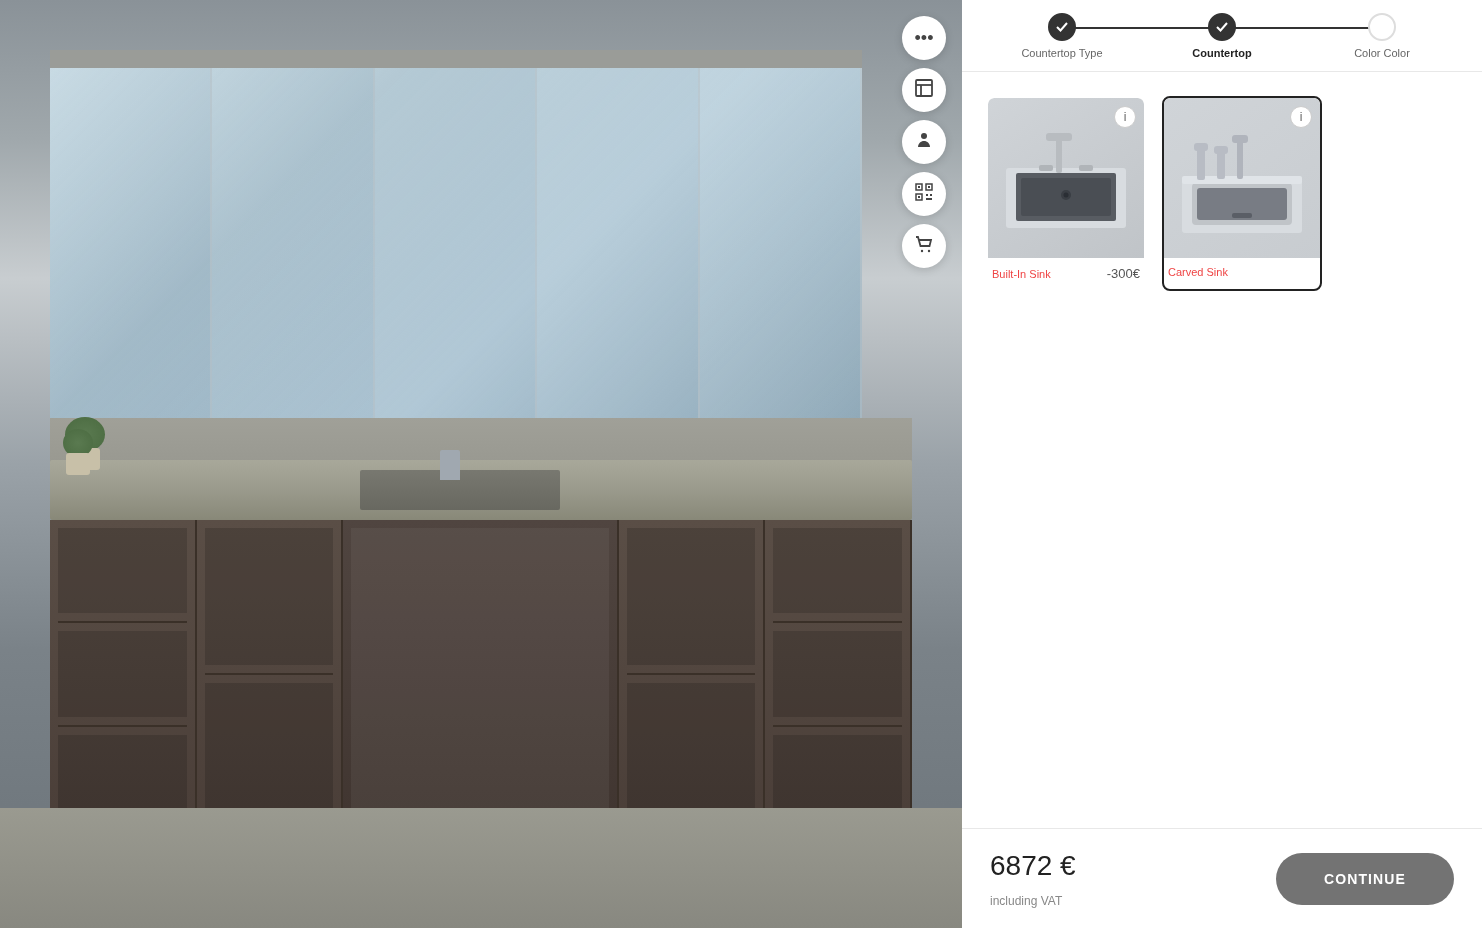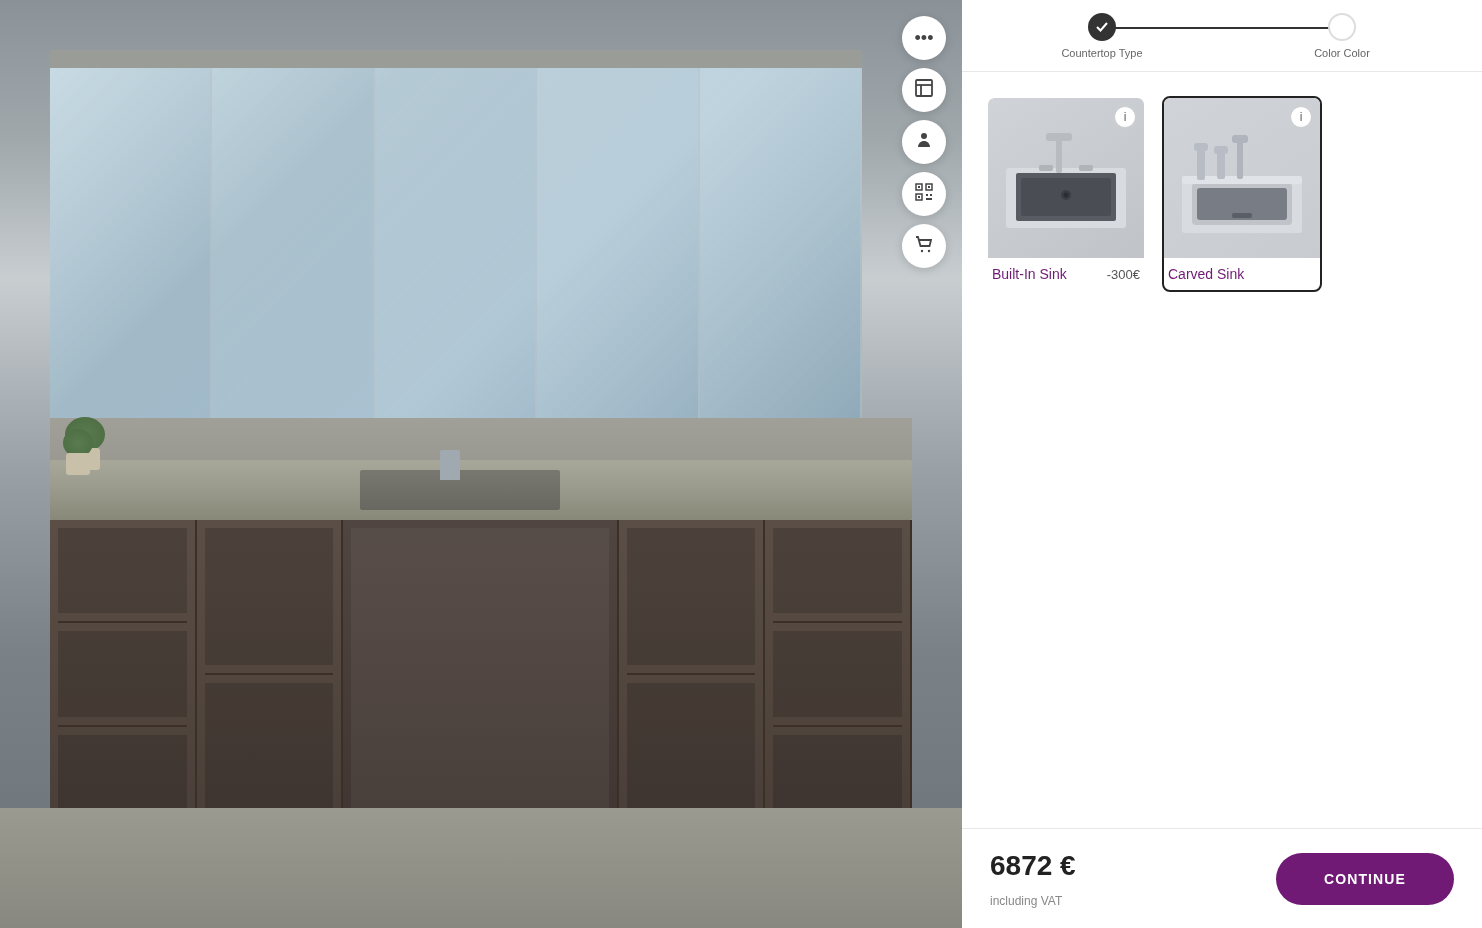--- a/index.html
+++ b/index.html
@@ -320,22 +320,22 @@
     }
 
     .option-footer {
       display: flex;
       justify-content: space-between;
       align-items: center;
       padding: 8px 4px;
     }
 
     .option-name {
-      font-size: 14px;
-      color: #701a75;
+      font-size: 11px;
+      color: #ef4444;
       font-weight: 400;
     }
 
     .option-price {
       font-size: 13px;
       color: #555;
     }
 
     
     .bottom-bar {
@@ -344,32 +344,32 @@
       display: flex;
       align-items: center;
       justify-content: space-between;
       padding: 0 28px;
     }
 
     .price-block {}
 
     .price-total {
       font-size: 28px;
-      font-weight: 700;
+      font-weight: 400;
       color: #222;
     }
 
     .price-vat {
       font-size: 12px;
       color: #888;
       margin-top: 12px;
     }
 
     .continue-btn {
-      background: #701a75;
+      background: #737373;
       color: white;
       border: none;
       border-radius: 28px;
       padding: 18px 48px;
       font-size: 14px;
       font-weight: 600;
       letter-spacing: 0.08em;
       cursor: pointer;
     }
 
@@ -515,20 +515,29 @@
     <div class="step-item">
       <div class="step-circle completed">
         <svg width="12" height="12" viewBox="0 0 12 12" fill="none" stroke="white" stroke-width="2">
           <polyline points="1,6 4.5,9.5 11,2"></polyline>
         </svg>
       </div>
       <span class="step-label">Countertop Type</span>
       <div class="step-connector completed" style="left:50%;"></div>
     </div>
 
+    <div class="step-item">
+      <div class="step-circle completed">
+        <svg width="12" height="12" viewBox="0 0 12 12" fill="none" stroke="white" stroke-width="2">
+          <polyline points="1,6 4.5,9.5 11,2"></polyline>
+        </svg>
+      </div>
+      <span class="step-label active">Countertop</span>
+      <div class="step-connector completed" style="left:50%;"></div>
+    </div>
 
 
     <div class="step-item">
       <div class="step-circle"></div>
       <span class="step-label">Color Color</span>
     </div>
 
   </div>
 
   <div class="options-area">

